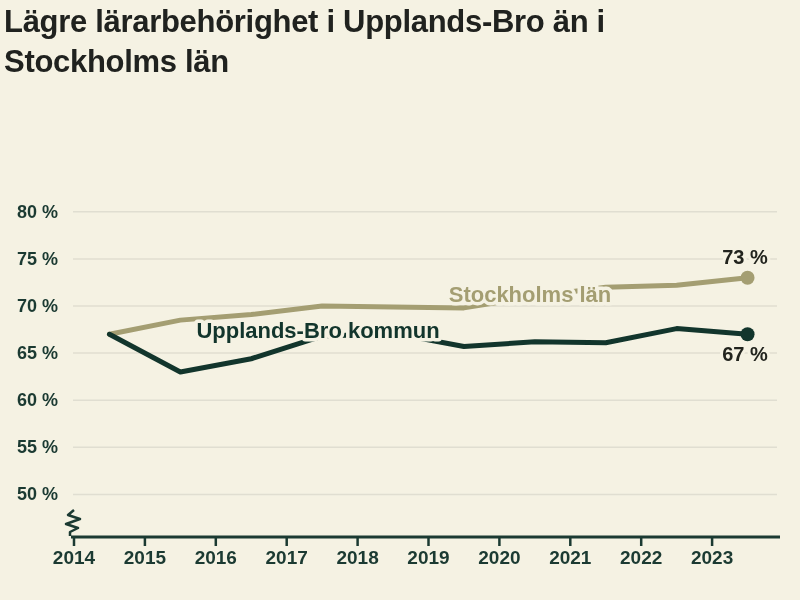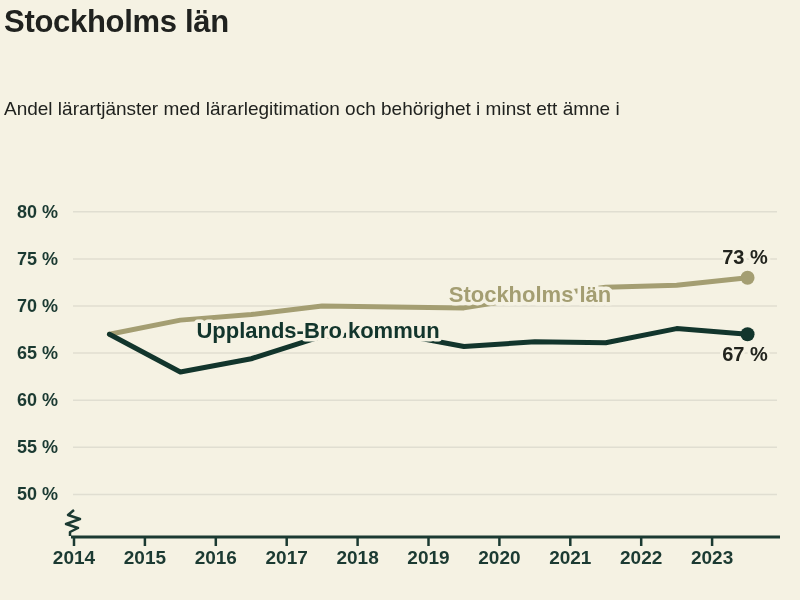--- a/index.html
+++ b/index.html
@@ -95,19 +95,19 @@
       <circle cx="747.5500000000001" cy="277.74" r="7" fill="#a49e72"></circle>
       <circle cx="747.5500000000001" cy="334.26" r="7" fill="#12352c"></circle>
       <text x="530" y="302" text-anchor="middle" class="series-label" fill="#a49e72">Stockholms län</text>
       <text x="318" y="338" text-anchor="middle" class="series-label" fill="#12352c">Upplands-Bro kommun</text>
       <text x="745" y="264" text-anchor="middle" class="end-label">73 %</text>
       <text x="745" y="361" text-anchor="middle" class="end-label">67 %</text>
     </svg>
 
   <header>
     <h1>
+      <span>Lägre lärarbehörighet i Upplands-Bro än i</span>
       <span>Stockholms län</span>
     </h1>
   </header>
   <p class="subtitle">
-    <span>Andel lärartjänster med lärarlegitimation och behörighet i minst ett ämne i</span>
   </p>
 </div>
 
 </body></html>

